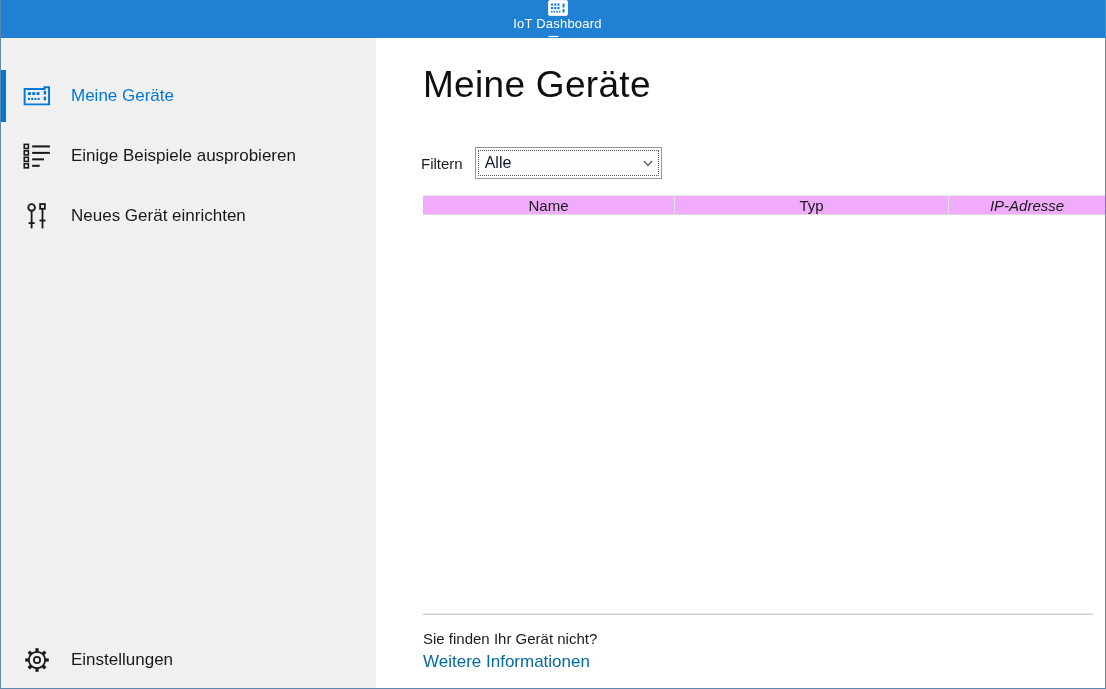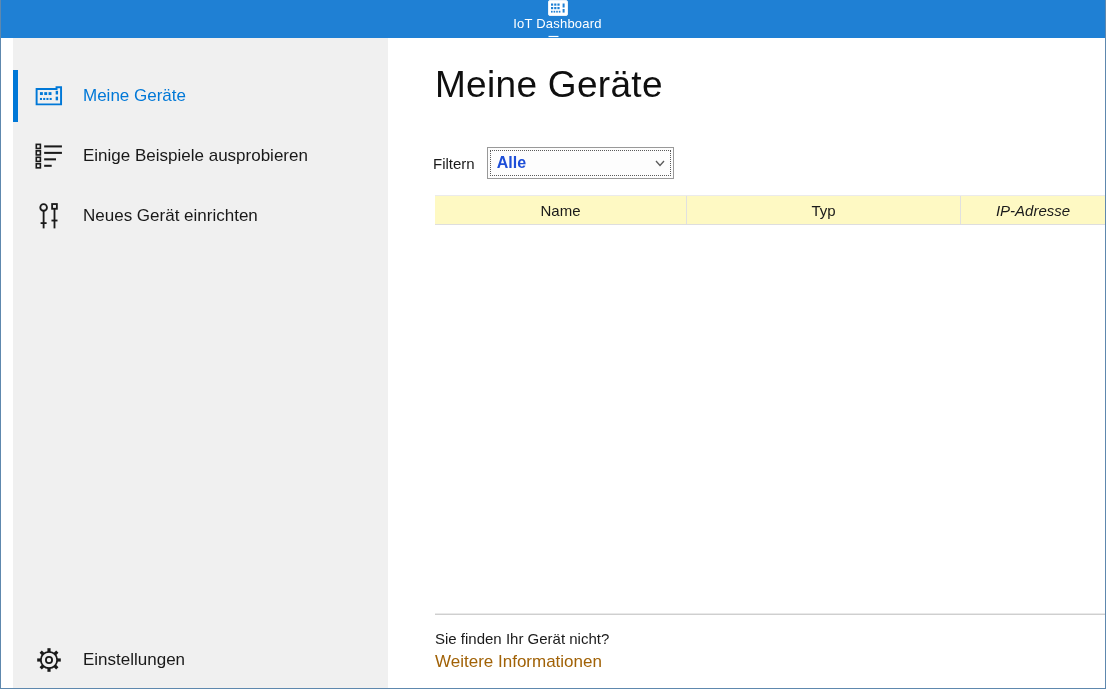--- a/index.html
+++ b/index.html
@@ -21,21 +21,21 @@
   .titlebar-title {
     color: #ffffff; font-size: 13px; margin-left: 9px; letter-spacing: .2px;
   }
   .titlebar-spacer { flex: 1; }
   .win-btn {
     width: 46px; height: 38px; display: flex;
     align-items: center; justify-content: center; cursor: default;
   }
 
   
-  .body-row { display: flex; height: 650px; padding-left: 12px; }
+  .body-row { display: flex; height: 650px; }
 
   
   .sidebar {
     width: 375px; background: #f0f0f0; position: relative;
     padding-top: 32px; flex-shrink: 0;
   }
   .nav-item {
     position: relative; height: 52px; margin-bottom: 8px;
     display: flex; align-items: center; cursor: default;
   }
@@ -59,27 +59,27 @@
     position: absolute; left: 45px; top: 109px; height: 32px;
     display: flex; align-items: center;
   }
   .filter-label { font-size: 15px; color: #1a1a1a; }
   .combobox {
     position: relative; margin-left: 12px; width: 187px; height: 32px;
     background: #fdfdfd; border: 1px solid #999999;
     outline: 1px dotted #5a5a5a; outline-offset: -4px;
     display: flex; align-items: center; cursor: default;
   }
-  .combobox-value { font-size: 16px; color: #1d4ed8; margin-left: 9px; flex: 1; font-weight: bold; }
+  .combobox-value { font-size: 16px; color: #0f172a; margin-left: 9px; flex: 1; }
   .combobox-chevron { margin-right: 8px; display: flex; }
 
   
   .table-header {
-    position: absolute; left: 47px; right: 0; top: 157px; height: 30px;
-    background: #fef9c3;
+    position: absolute; left: 47px; right: 0; top: 157px; height: 20px;
+    background: #f0abfc;
     border-top: 1px solid #ebebeb; border-bottom: 1px solid #dedede;
     display: flex;
   }
   .th {
     font-size: 15px; color: #1a1a1a; text-align: center;
     display: flex; align-items: center; justify-content: center;
   }
   .th-name { width: 251px; }
   .th-typ  { width: 274px; border-left: 1px solid #e0e0e0; }
   .th-ip   { flex: 1; border-left: 1px solid #e0e0e0; font-style: italic; }
@@ -88,21 +88,21 @@
   .footer-divider {
     position: absolute; left: 47px; top: 575px; width: 670px; height: 2px;
     background: #cfcfcf; border-top: 1px solid #e9e9e9;
   }
   .footer-question {
     position: absolute; left: 47px; top: 592px;
     font-size: 15px; color: #1a1a1a;
   }
   .footer-link {
     position: absolute; left: 47px; top: 614px;
-    font-size: 17px; color: #a16207; text-decoration: none; cursor: pointer;
+    font-size: 17px; color: #0369a1; text-decoration: none; cursor: pointer;
   }
 </style>
 </head>
 <body>
 
 <div class="window">
 
   <div class="titlebar">
     <span class="titlebar-icon">
       <svg width="20" height="16" viewBox="0 0 20 16">

